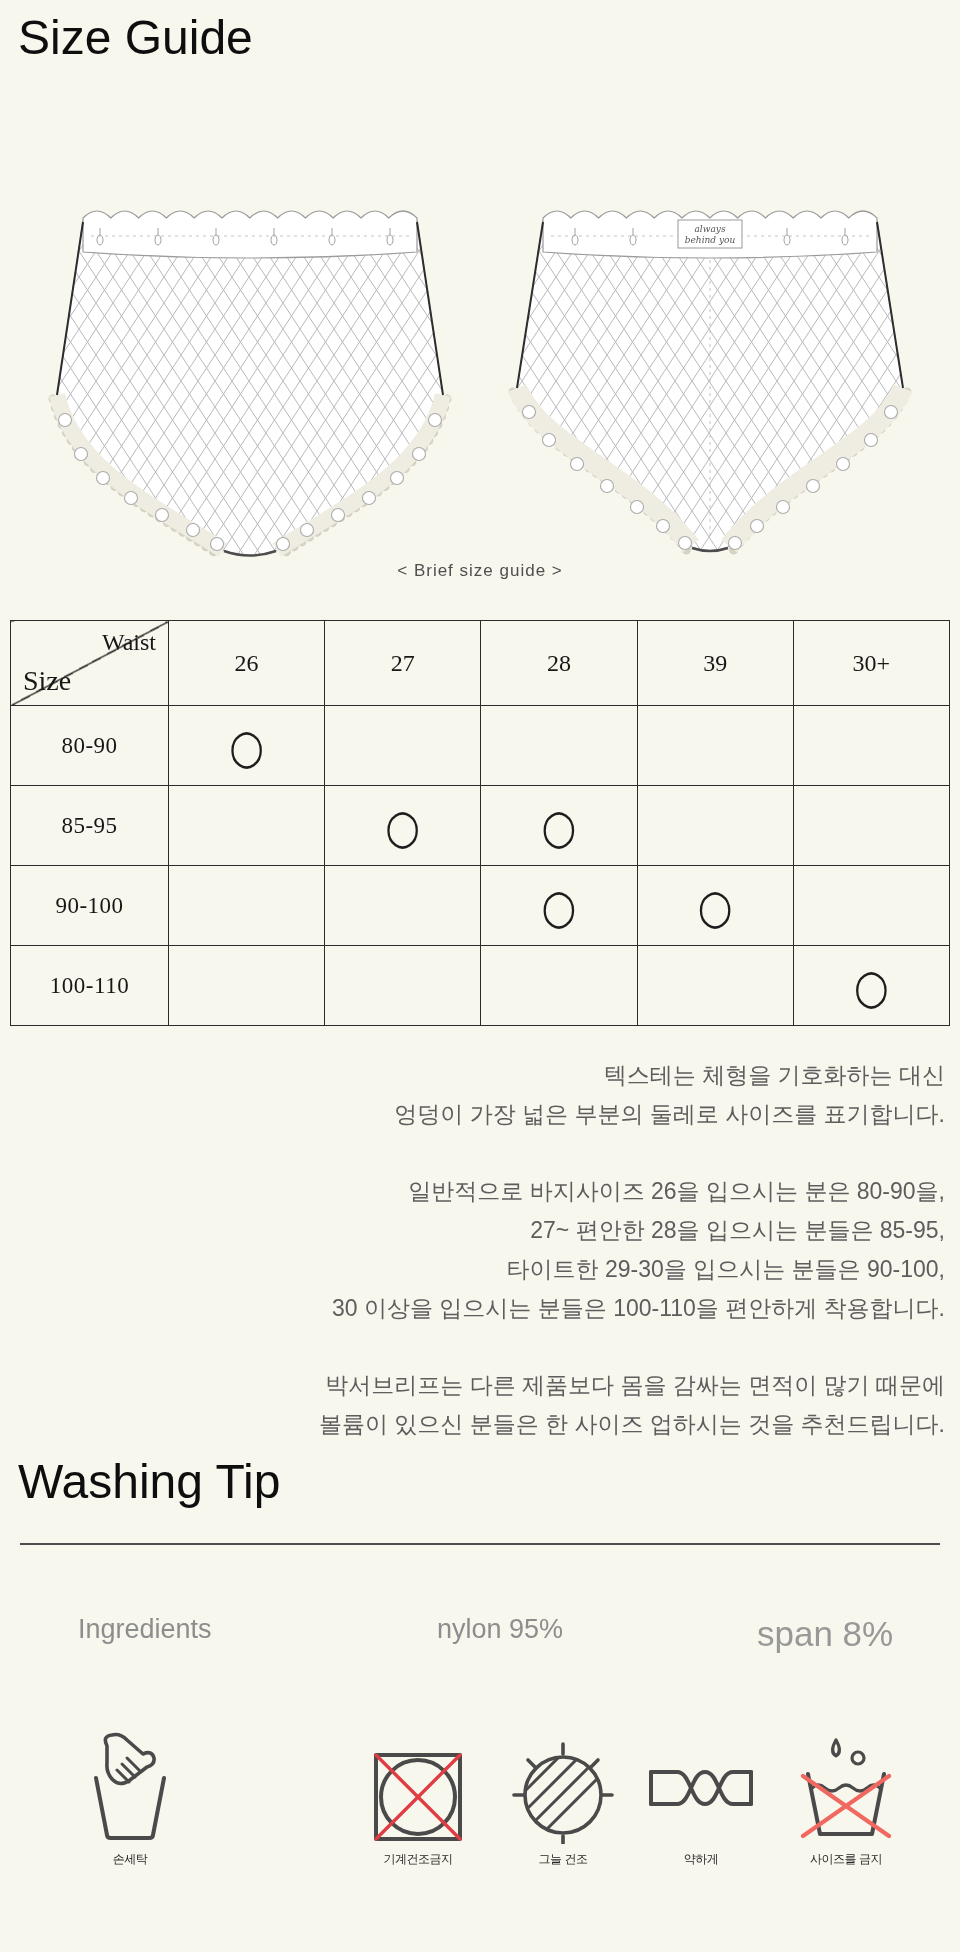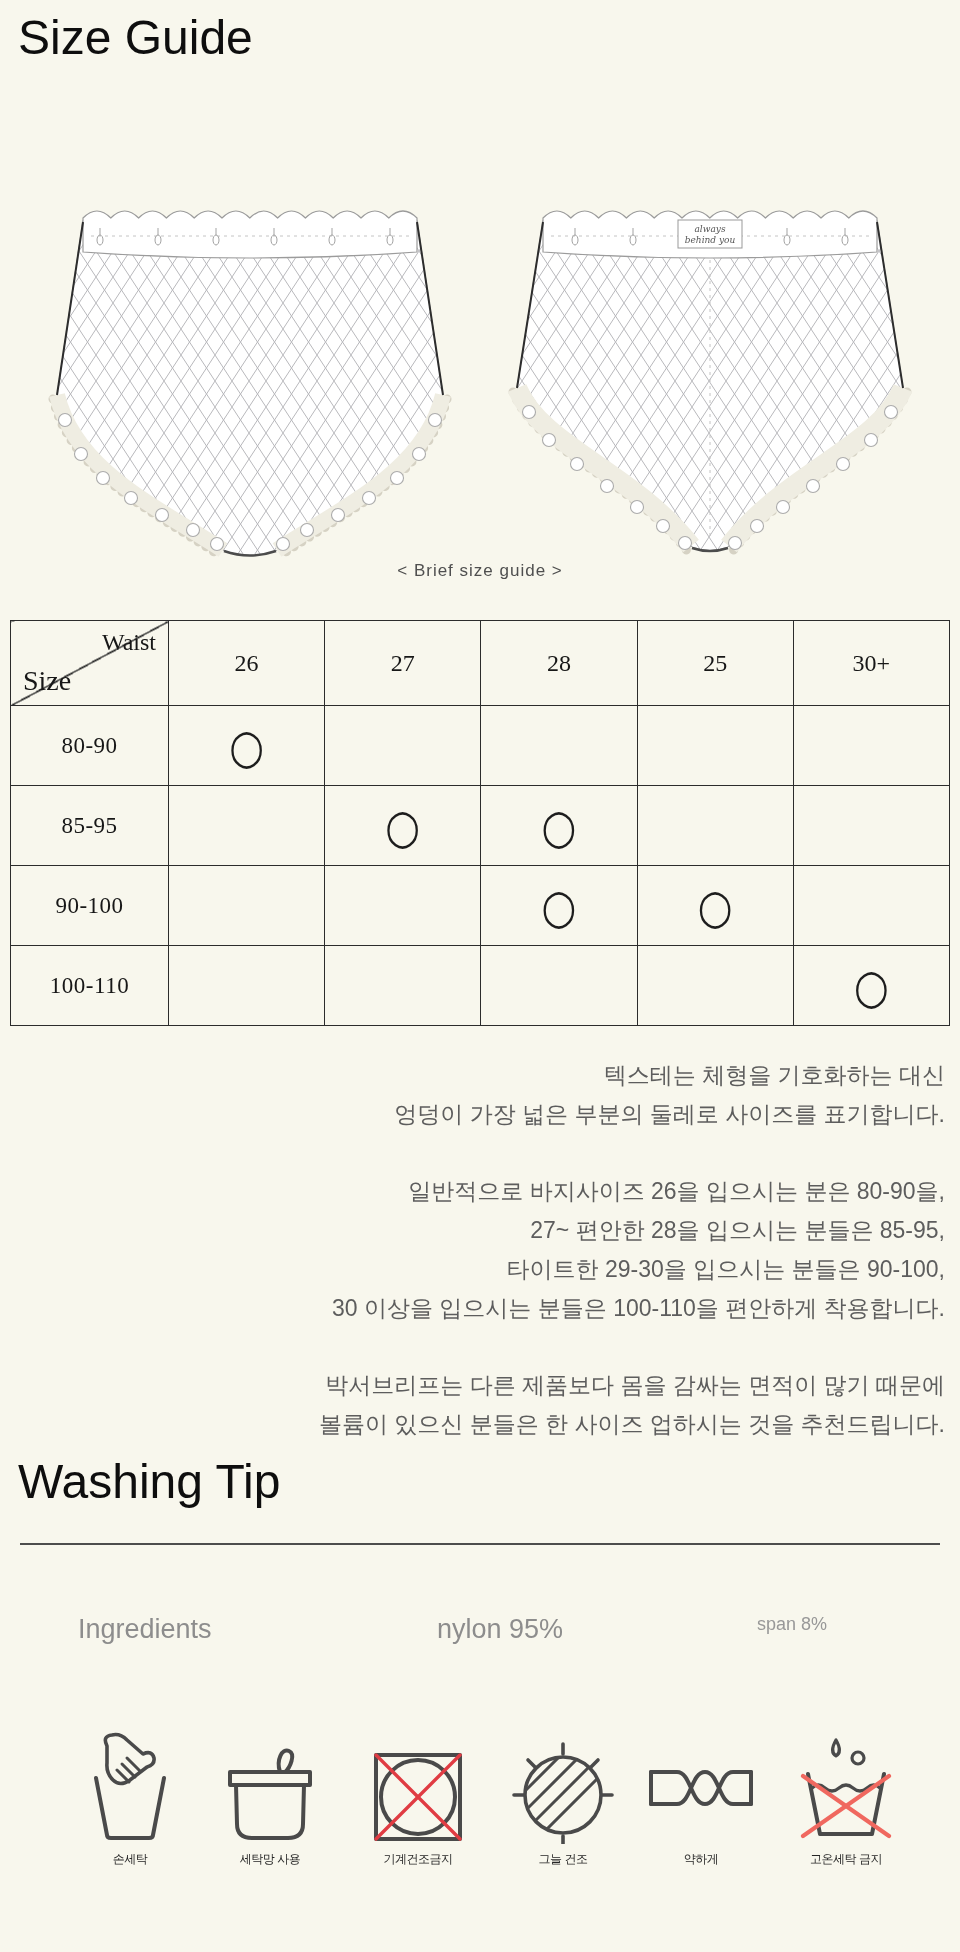--- a/index.html
+++ b/index.html
@@ -54,21 +54,21 @@
   }
   .notes p { margin:0 0 38px 0; }
 
   .divider { position:absolute; left:20px; top:1543px; width:920px; height:2px; background:#4d4d4d; }
 
   
   .ingredients { position:absolute; top:1614px; left:0; width:960px; height:36px;
     font-size:27px; color:#8d8d8d; }
   .ing-label { position:absolute; left:78px; }
   .ing-val1  { position:absolute; left:437px; }
-  .ing-val2  { position:absolute; left:757px; color:#989898; font-size:18px; }
+  .ing-val2  { position:absolute; left:757px; color:#989898; font-size:35px; }
 
   
   .care-row { position:absolute; top:1732px; left:0; width:960px; height:160px; }
   .care-item { position:absolute; width:150px; text-align:center; }
   .icon-box { height:112px; display:flex; align-items:flex-end; justify-content:center; }
   .care-label { margin-top:7px; font-size:12px; font-weight:500; color:#262626; letter-spacing:-0.5px; }
   .ci-1 { left:55px; }  .ci-2 { left:195px; } .ci-3 { left:343px; }
   .ci-4 { left:488px; } .ci-5 { left:626px; } .ci-6 { left:771px; }
 </style>
 </head>
@@ -215,21 +215,21 @@
       </colgroup>
     <thead>
       <tr>
         <th class="corner-cell">
           <span class="corner-top">Waist</span>
           <span class="corner-bottom">Size</span>
         </th>
         <th>26</th>
         <th>27</th>
         <th>28</th>
-        <th>25</th>
+        <th>39</th>
         <th>30+</th>
       </tr>
     </thead>
     <tbody>
       <tr>
         <td>80-90</td>
         <td><span class="mark">○</span></td>
         <td><span class="mark"></span></td>
         <td><span class="mark"></span></td>
         <td><span class="mark"></span></td>
@@ -296,30 +296,20 @@
           <path d="M16,46 L27,103 Q27,106 31,106 H69 Q73,106 73,103 L84,46"></path>
           <path d="M27,14 Q22,4 32,3 Q40,1 47,8 L63,22 Q72,18 74,26 Q75,33 67,35 L50,48 Q40,55 33,48 Q26,41 27,31 Z" stroke-width="3.6"></path>
           <path d="M47,26 L60,39" stroke-width="3"></path>
           <path d="M42,32 L55,45" stroke-width="3"></path>
           <path d="M37,38 L49,50" stroke-width="3"></path>
         </svg>
       </div>
       <div class="care-label">손세탁</div>
     </div>
 
-    <div class="care-item ci-2">
-      <div class="icon-box">
-        <svg width="96" height="106" viewBox="0 0 96 106" fill="none" stroke="#4a4a4a" stroke-width="4" stroke-linecap="round" stroke-linejoin="round">
-          <path d="M58,34 C54,22 60,10 67,13 C74,16 68,30 63,34"></path>
-          <rect x="8" y="34" width="80" height="13"></rect>
-          <path d="M14,47 L15,86 Q15,100 30,100 H66 Q81,100 81,86 L82,47"></path>
-        </svg>
-      </div>
-      <div class="care-label">세탁망 사용</div>
-    </div>
 
     <div class="care-item ci-3">
       <div class="icon-box">
         <svg width="94" height="94" viewBox="0 0 94 94" fill="none" stroke="#4a4a4a" stroke-width="4" stroke-linejoin="round">
           <rect x="5" y="5" width="84" height="84"></rect>
           <circle cx="47" cy="47" r="37"></circle>
           <g stroke="#e03c43" stroke-width="3.4" stroke-linecap="round">
             <line x1="5" y1="5" x2="89" y2="89"></line>
             <line x1="89" y1="5" x2="5" y2="89"></line>
           </g>
@@ -372,17 +362,17 @@
           <path d="M13,42 L25,102 H77 L89,42"></path>
           <path d="M17,56 Q23,50 30,56 T44,56 T58,56 T72,56 T85,56" stroke-width="3.2"></path>
           <path d="M41,8 C37,15 36,21 41,24 C46,21 45,15 41,8 Z" stroke-width="3.2"></path>
           <circle cx="63" cy="26" r="6" stroke-width="3.2"></circle>
           <g stroke="#f0685f" stroke-width="4.2">
             <line x1="8" y1="44" x2="94" y2="104"></line>
             <line x1="94" y1="44" x2="8" y2="104"></line>
           </g>
         </svg>
       </div>
-      <div class="care-label">고온세탁 금지</div>
+      <div class="care-label">사이즈를 금지</div>
     </div>
 
   </div>
 </div>
 
 </body></html>

